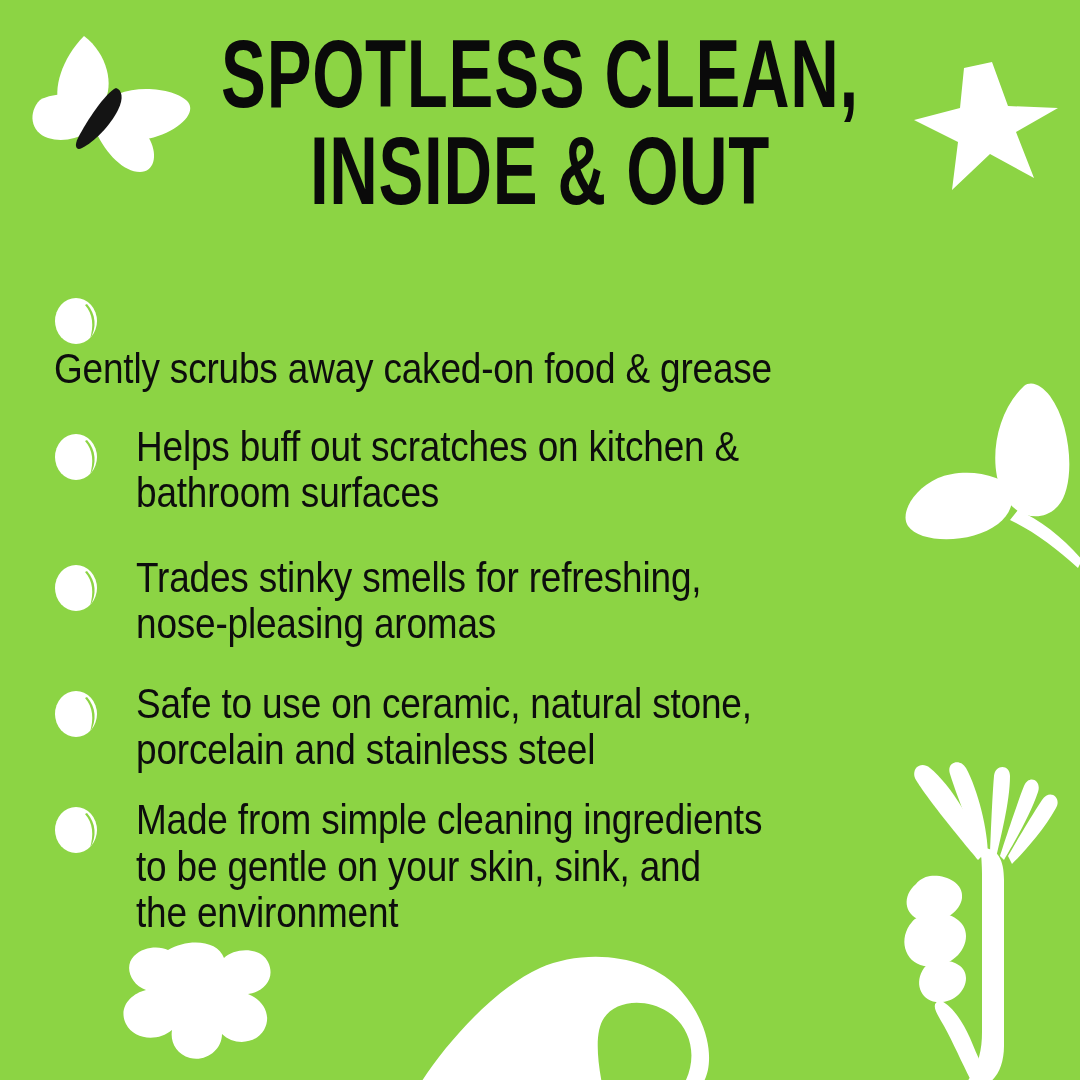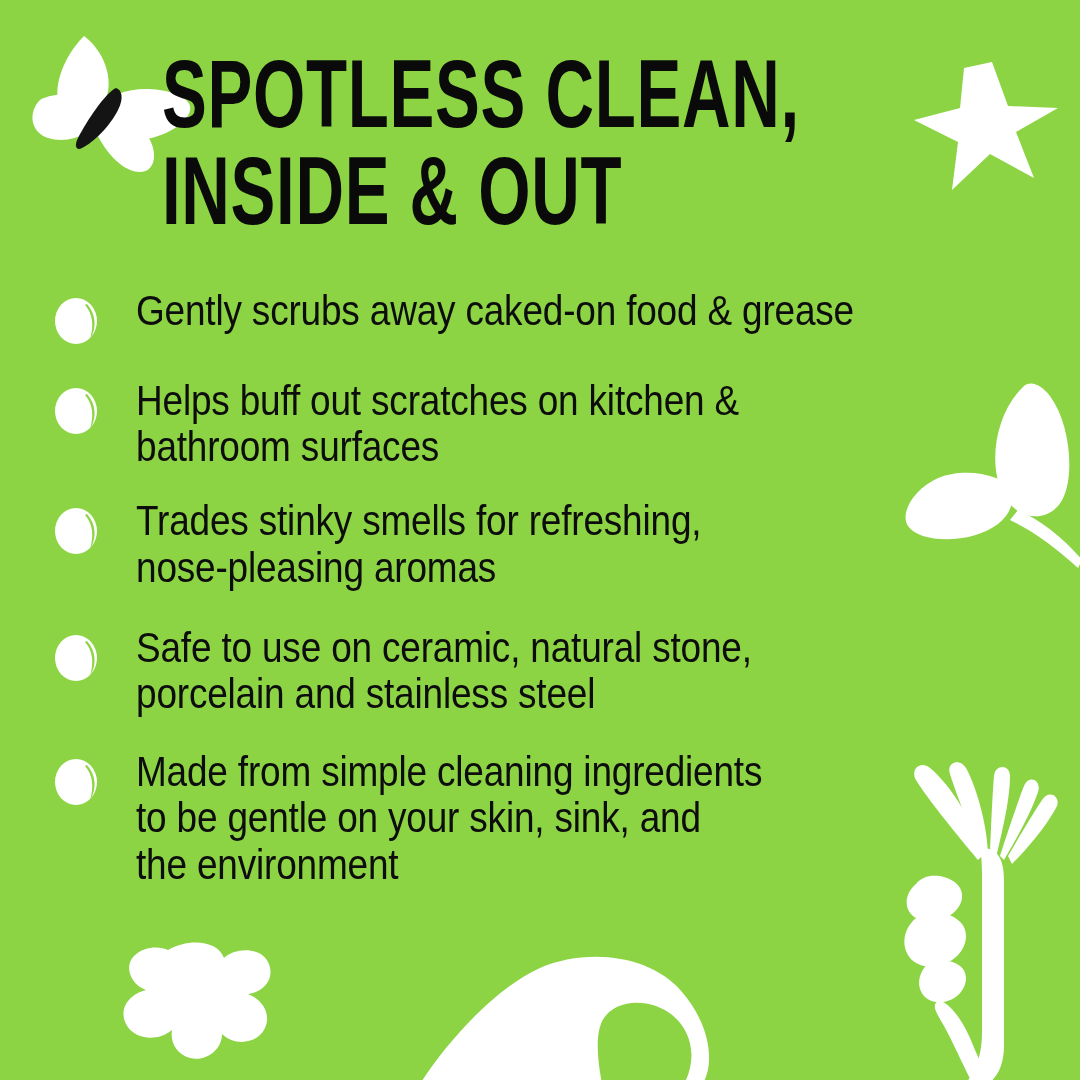--- a/index.html
+++ b/index.html
@@ -27,23 +27,23 @@
   #star       { left: 908px; top: 58px;  width: 156px; height: 140px; }
   #leaf-sprig { left: 900px; top: 378px; width: 182px; height: 208px; }
   #plant      { left: 882px; top: 756px; width: 200px; height: 330px; }
   #flower     { left: 92px;  top: 932px; width: 210px; height: 150px; }
   #wave       { left: 420px; top: 952px; width: 340px; height: 132px; }
 
   
   #headline {
     position: absolute;
     left: 0;
-    top: 48px;
+    top: 28px;
     width: 1080px;
-    text-align: left;
+    text-align: center;
     color: #0a0a0a;
   }
   .headline-line {
     display: block;
     font-family: "Liberation Sans", sans-serif;
     font-weight: bold;
     font-size: 96px;
     line-height: 0.95;
     letter-spacing: 1px;
     transform: scaleX(0.70);
@@ -78,24 +78,24 @@
     color: #0d0d0d;
     font-family: "Liberation Sans", sans-serif;
     font-weight: normal;
     font-size: 42px;
     line-height: 1.10;
     letter-spacing: -0.2px;
     transform: scaleX(0.88);
     transform-origin: left center;
     white-space: pre-line;
   }
-  .feature-row.r1 { margin-bottom: 32px; }
-  .feature-row.r2 { margin-bottom: 28px; }
+  .feature-row.r1 { margin-bottom: 32px; flex-direction: column; }
+  .feature-row.r2 { margin-bottom: 38px; }
   .feature-row.r3 { margin-bottom: 34px; margin-top: 28px; }
-  .feature-row.r4 { margin-bottom: 32px; }
+  .feature-row.r4 { margin-bottom: 24px; }
 </style>
 </head>
 <body>
 
 <div id="poster">
 
   <div class="deco" id="butterfly">
     <svg viewBox="0 0 180 150">
       <path fill="#ffffff" d="M62 8 C40 30 30 62 38 80 C46 96 70 92 82 74 C92 58 86 26 62 8 Z"></path>
       <path fill="#ffffff" d="M18 72 C6 84 8 104 26 110 C48 117 74 104 80 88 C84 76 68 66 50 66 C36 66 24 68 18 72 Z"></path>

